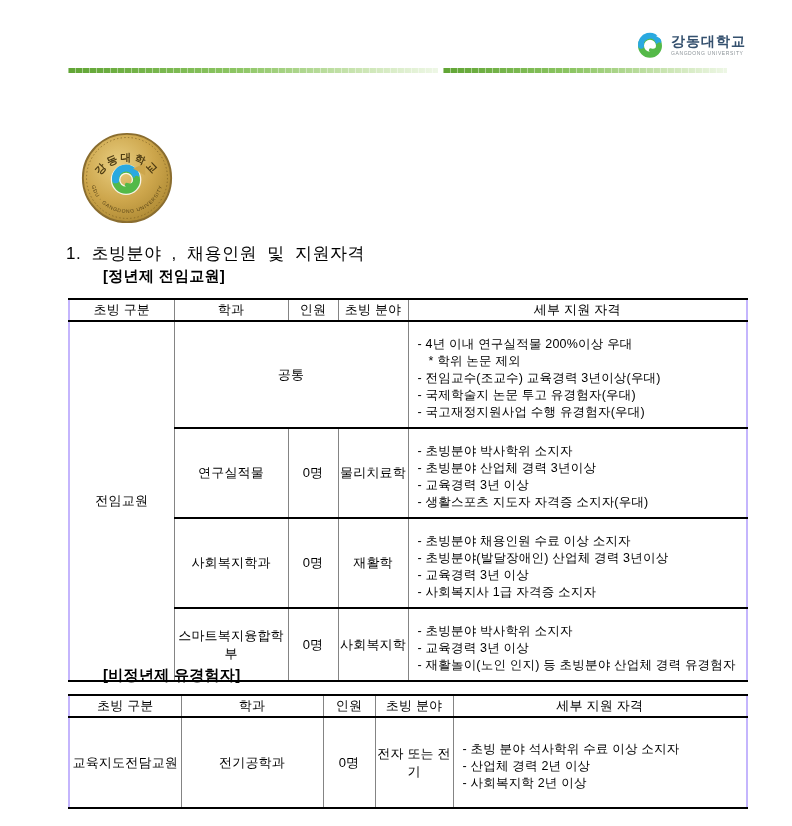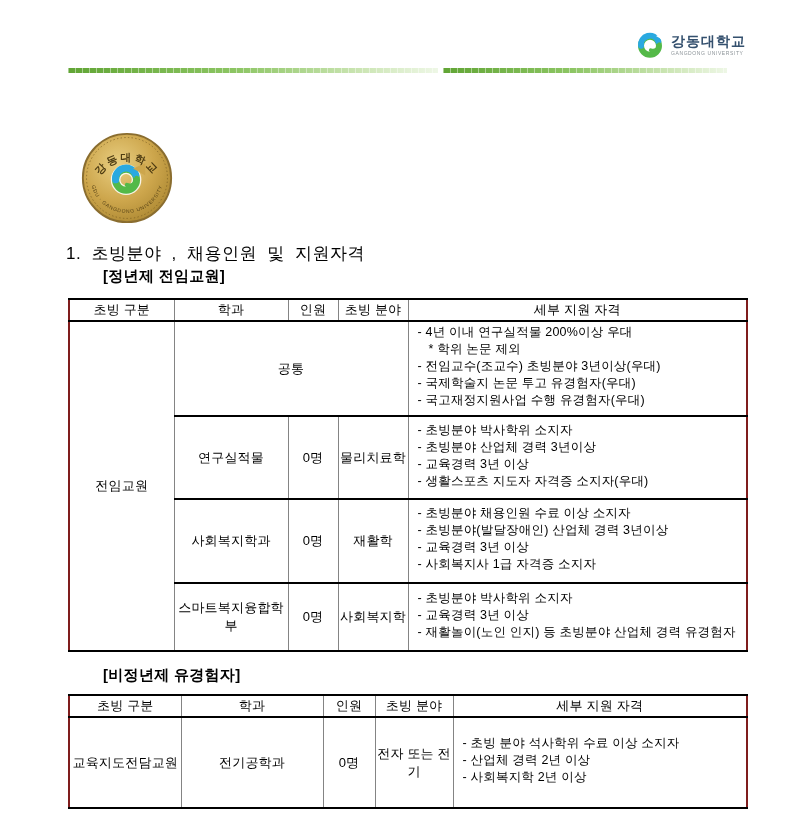--- a/index.html
+++ b/index.html
@@ -28,29 +28,29 @@
     font-size: 27px; font-weight: bold; letter-spacing: 0.5px; word-spacing: 9px; color: #000; }
 
   .section-heading { position: absolute; left: 66px; top: 242px;
     font-size: 17px; font-weight: normal; letter-spacing: 0.5px; word-spacing: 5px; }
   .subheading { position: absolute; left: 83px; font-size: 15px; font-weight: bold; letter-spacing: 0.3px; margin-left: 20px; }
   .subheading.tenure { top: 267px; }
   .subheading.nontenure { top: 666px; }
 
   
   table { position: absolute; left: 68px; width: 678px; border-collapse: collapse; table-layout: fixed;
-          border: 2px solid #7f1d1d; }
+          border: 2px solid #c4b5fd; }
   .tenure-table { top: 298px; }
   .nontenure-table { top: 694px; }
   th, td { border-left: 1px solid #848484; border-right: 1px solid #848484;
            border-top: 2px solid #000; border-bottom: 2px solid #000;
            font-size: 13px; font-weight: normal; text-align: center; vertical-align: middle;
            letter-spacing: 0.2px; overflow: hidden; }
   thead th { height: 22px; }
-  .cell-details { text-align: left; padding: 2px 3px 6px 9px; font-size: 12.5px; line-height: 17px; }
+  .cell-details { text-align: left; padding: 14px 3px 6px 9px; font-size: 12.5px; line-height: 17px; }
   .dline { padding-left: 12px; text-indent: -12px; white-space: pre-wrap; }
   .r-h93 td { height: 93px; }
   .r-h83 td { height: 83px; }
   .r-h84 td { height: 84px; }
   .r-h68 td { height: 68px; }
   .r-h91 td { height: 91px; }
 </style>
 </head>
 <body>
 
@@ -120,21 +120,21 @@
         <th>세부 지원 자격</th>
       </tr>
     </thead>
     <tbody>
       <tr class="r-h93">
         <td rowspan="4">전임교원</td>
         <td colspan="3">공통</td>
         <td class="cell-details">
           <div class="dline">- 4년 이내 연구실적물 200%이상 우대</div>
           <div class="dline">   * 학위 논문 제외</div>
-          <div class="dline">- 전임교수(조교수) 초빙분야 3년이상(우대)</div>
+          <div class="dline">- 전임교수(조교수) 교육경력 3년이상(우대)</div>
           <div class="dline">- 국제학술지 논문 투고 유경험자(우대)</div>
           <div class="dline">- 국고재정지원사업 수행 유경험자(우대)</div>
         </td>
       </tr>
       <tr class="r-h83">
         <td>연구실적물</td>
         <td>0명</td>
         <td>물리치료학</td>
         <td class="cell-details">
           <div class="dline">- 초빙분야 박사학위 소지자</div>

